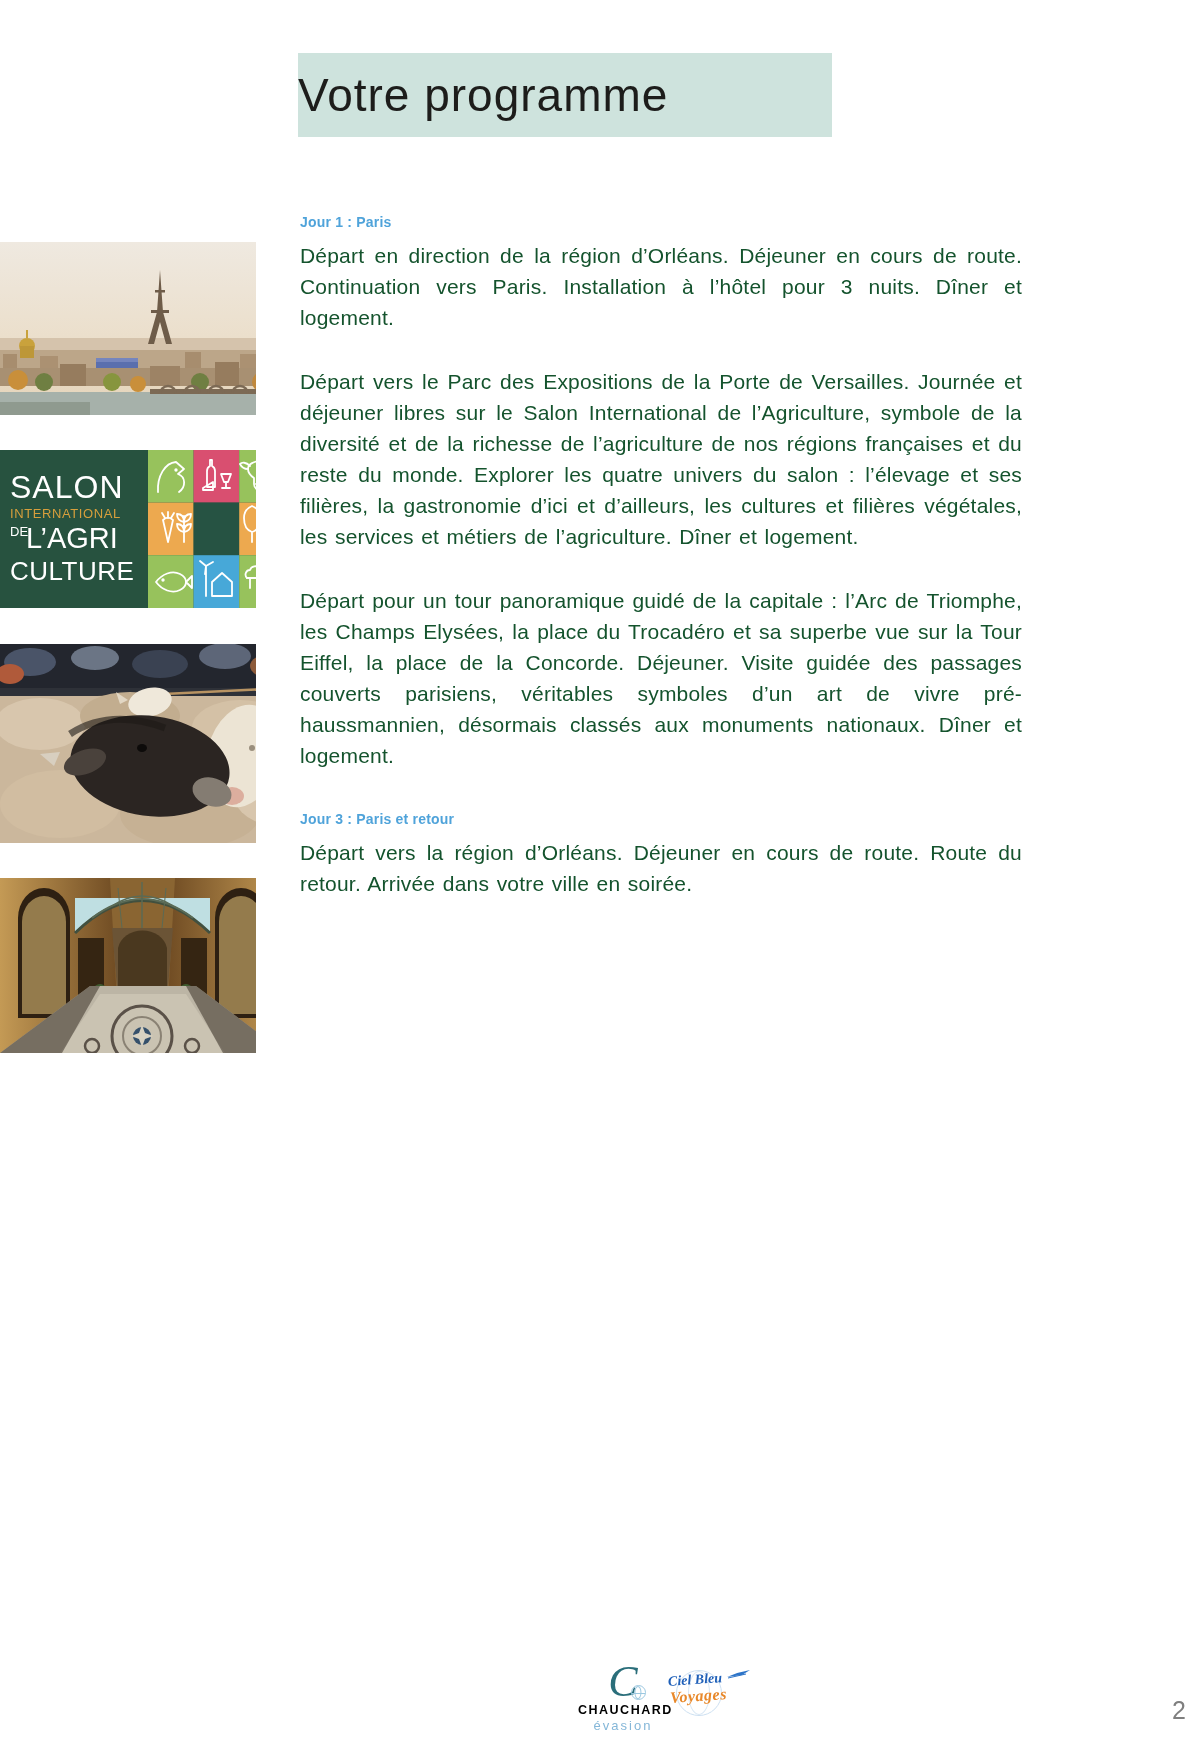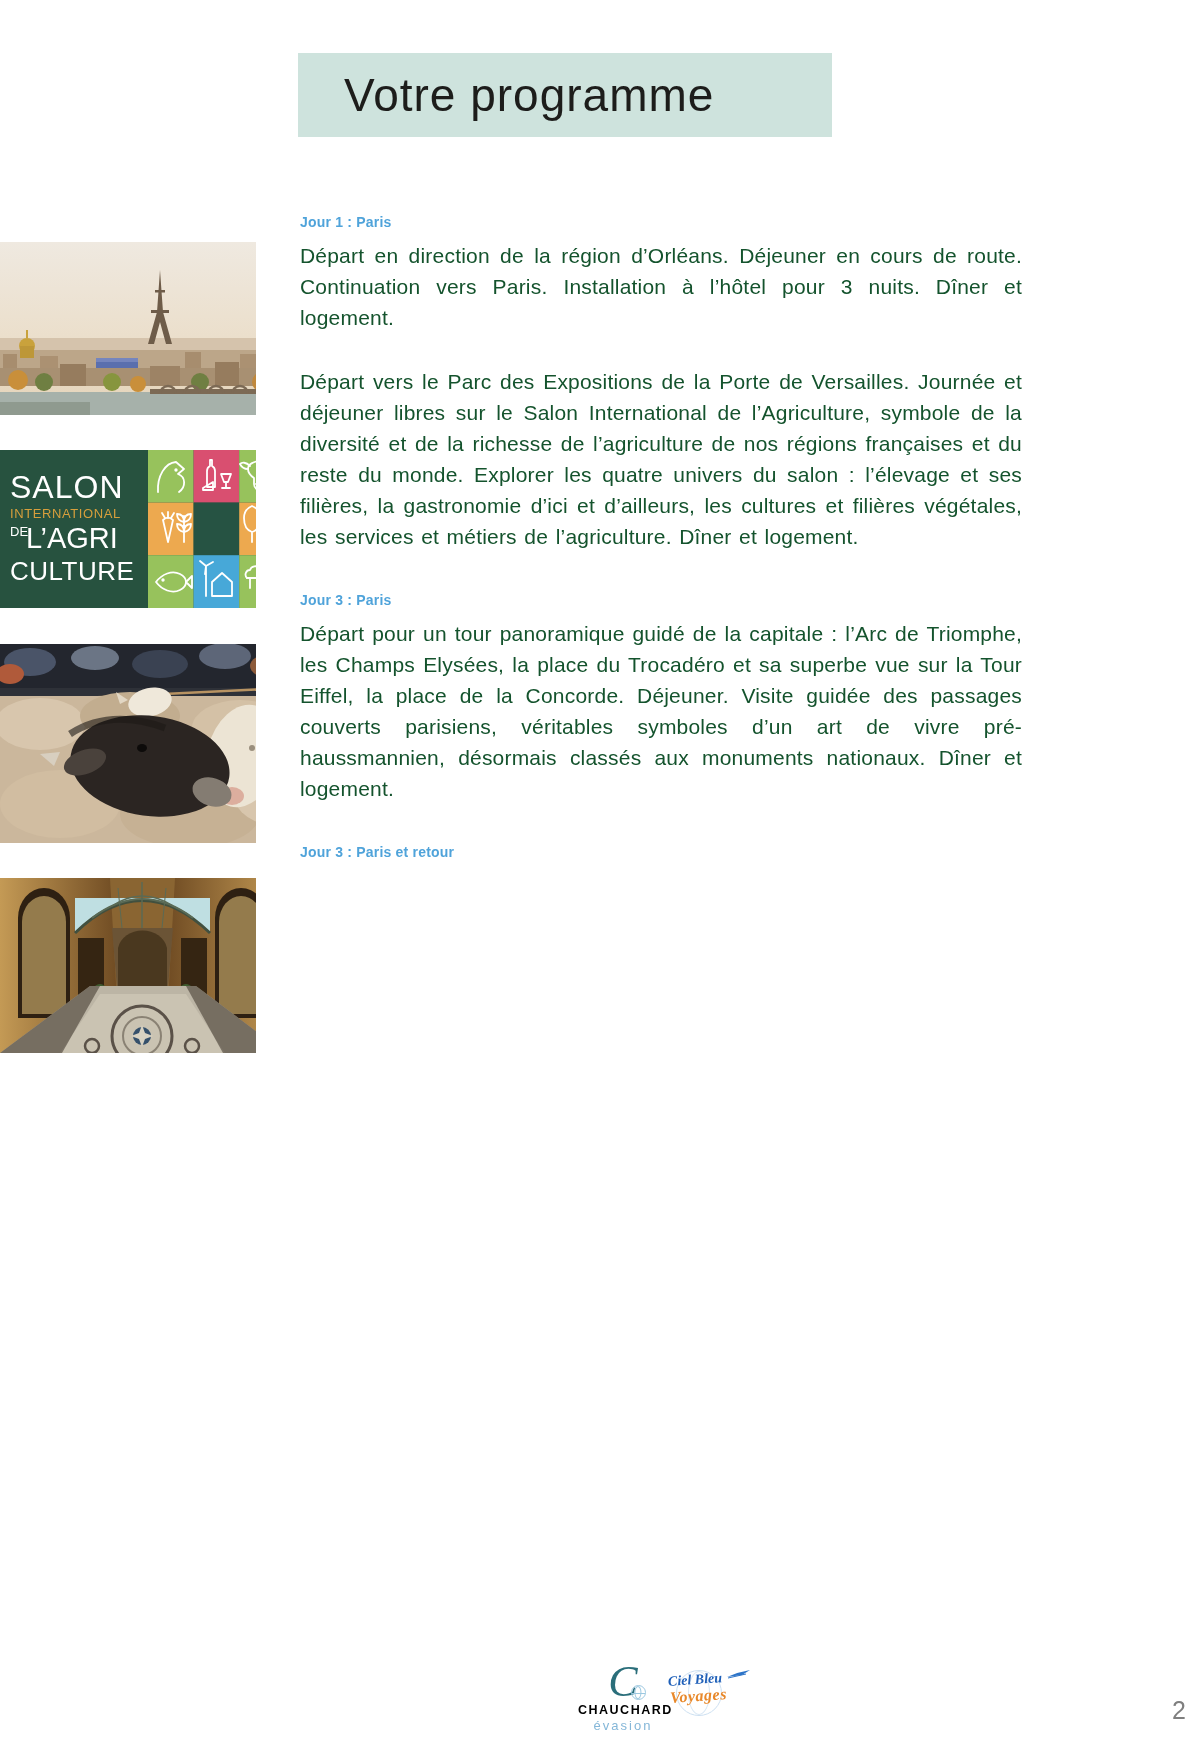--- a/index.html
+++ b/index.html
@@ -2,21 +2,21 @@
 <html lang="fr"><head>
 <meta charset="utf-8">
 <style>
   html,body{margin:0;padding:0;}
   body{background:#ffffff;font-family:"Liberation Sans",sans-serif;}
   .page{position:relative;width:1200px;height:1740px;background:#fff;overflow:hidden;}
 
   
   .banner{position:absolute;left:298px;top:53px;width:534px;height:84px;
           background:#cee3dd;display:flex;align-items:center;}
-  .banner h1{margin:0;padding-left:46px;font-size:46px;font-weight:400;
+  .banner h1{margin:0;font-size:46px;font-weight:400;
              letter-spacing:1px;color:#1d1d1b;white-space:nowrap;}
 
   
   .leftimg{position:absolute;left:0;width:256px;overflow:hidden;}
   .leftimg svg{display:block;}
   .img-paris{top:242px;height:173px;}
   .img-salon{top:450px;height:158px;}
   .img-sheep{top:644px;height:199px;}
   .img-passage{top:878px;height:175px;}
 
@@ -277,25 +277,25 @@
 
   <div class="text-col">
     <section class="day">
       <h2>Jour 1 : Paris</h2>
       <p>Départ en direction de la région d’Orléans. Déjeuner en cours de route. Continuation vers Paris. Installation à l’hôtel pour 3 nuits. Dîner et logement.</p>
     </section>
     <section class="day">
       <p>Départ vers le Parc des Expositions de la Porte de Versailles. Journée et déjeuner libres sur le Salon International de l’Agriculture, symbole de la diversité et de la richesse de l’agriculture de nos régions françaises et du reste du monde. Explorer les quatre univers du salon : l’élevage et ses filières, la gastronomie d’ici et d’ailleurs, les cultures et filières végétales, les services et métiers de l’agriculture. Dîner et logement.</p>
     </section>
     <section class="day">
-      <h2>Jour 3 : Paris</h2>
       <p>Départ pour un tour panoramique guidé de la capitale : l’Arc de Triomphe, les Champs Elysées, la place du Trocadéro et sa superbe vue sur la Tour Eiffel, la place de la Concorde. Déjeuner. Visite guidée des passages couverts parisiens, véritables symboles d’un art de vivre pré-haussmannien, désormais classés aux monuments nationaux. Dîner et logement.</p>
     </section>
     <section class="day">
       <h2>Jour 3 : Paris et retour</h2>
+      <p>Départ vers la région d’Orléans. Déjeuner en cours de route. Route du retour. Arrivée dans votre ville en soirée.</p>
     </section>
   </div>
 
   <div class="footer">
     <div class="chauchard">
       <span class="cmark">
         <span class="big-c">C</span>
         <span class="globe"></span>
       </span>
       <div class="name">CHAUCHARD</div>

